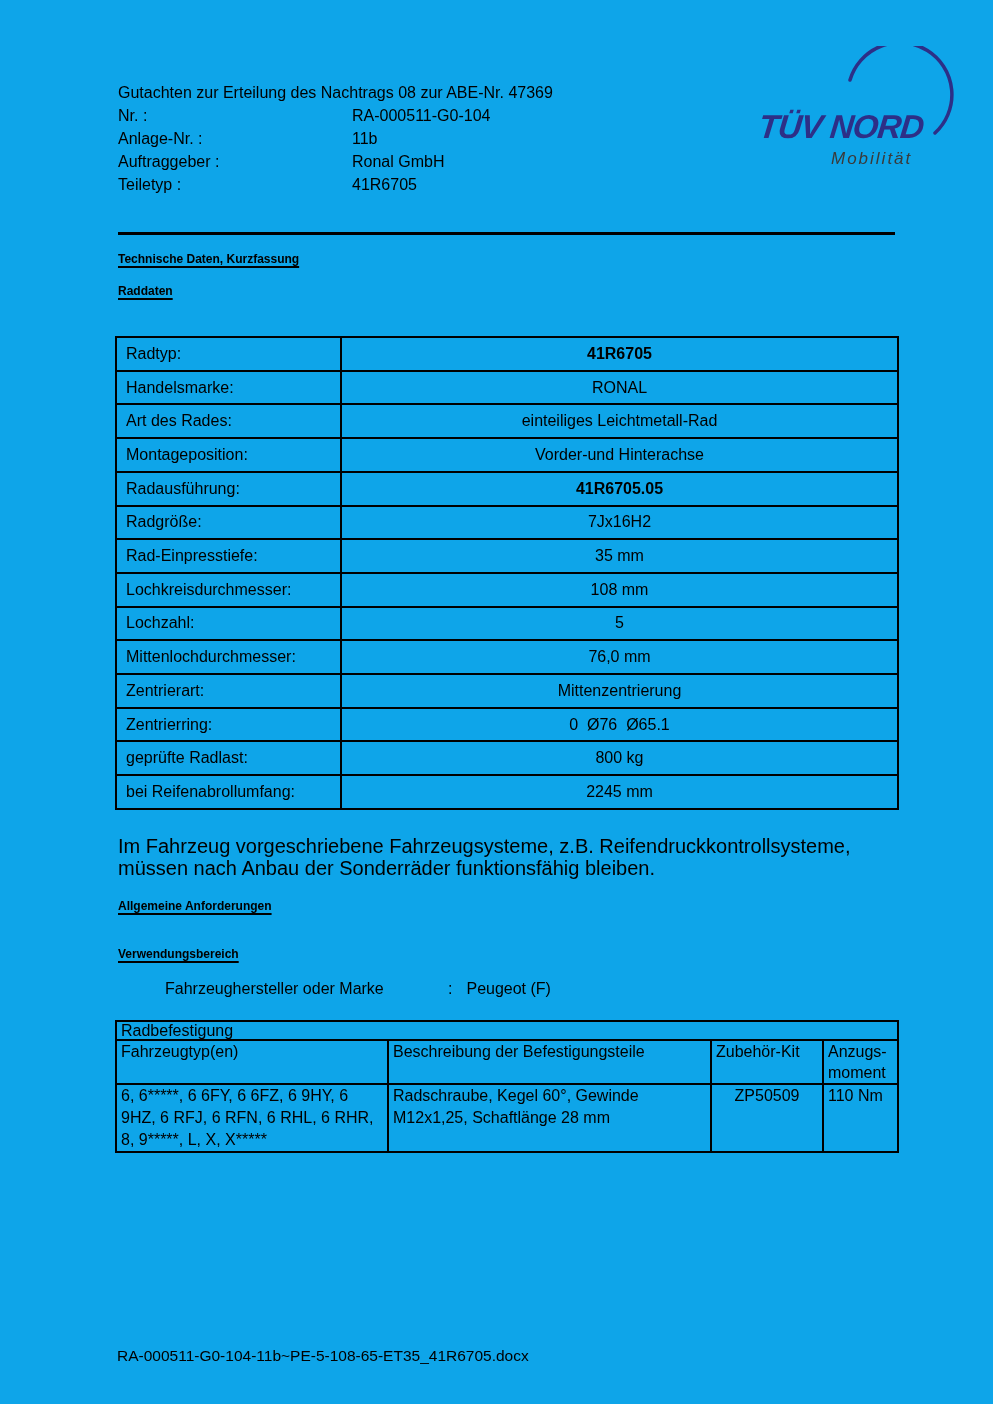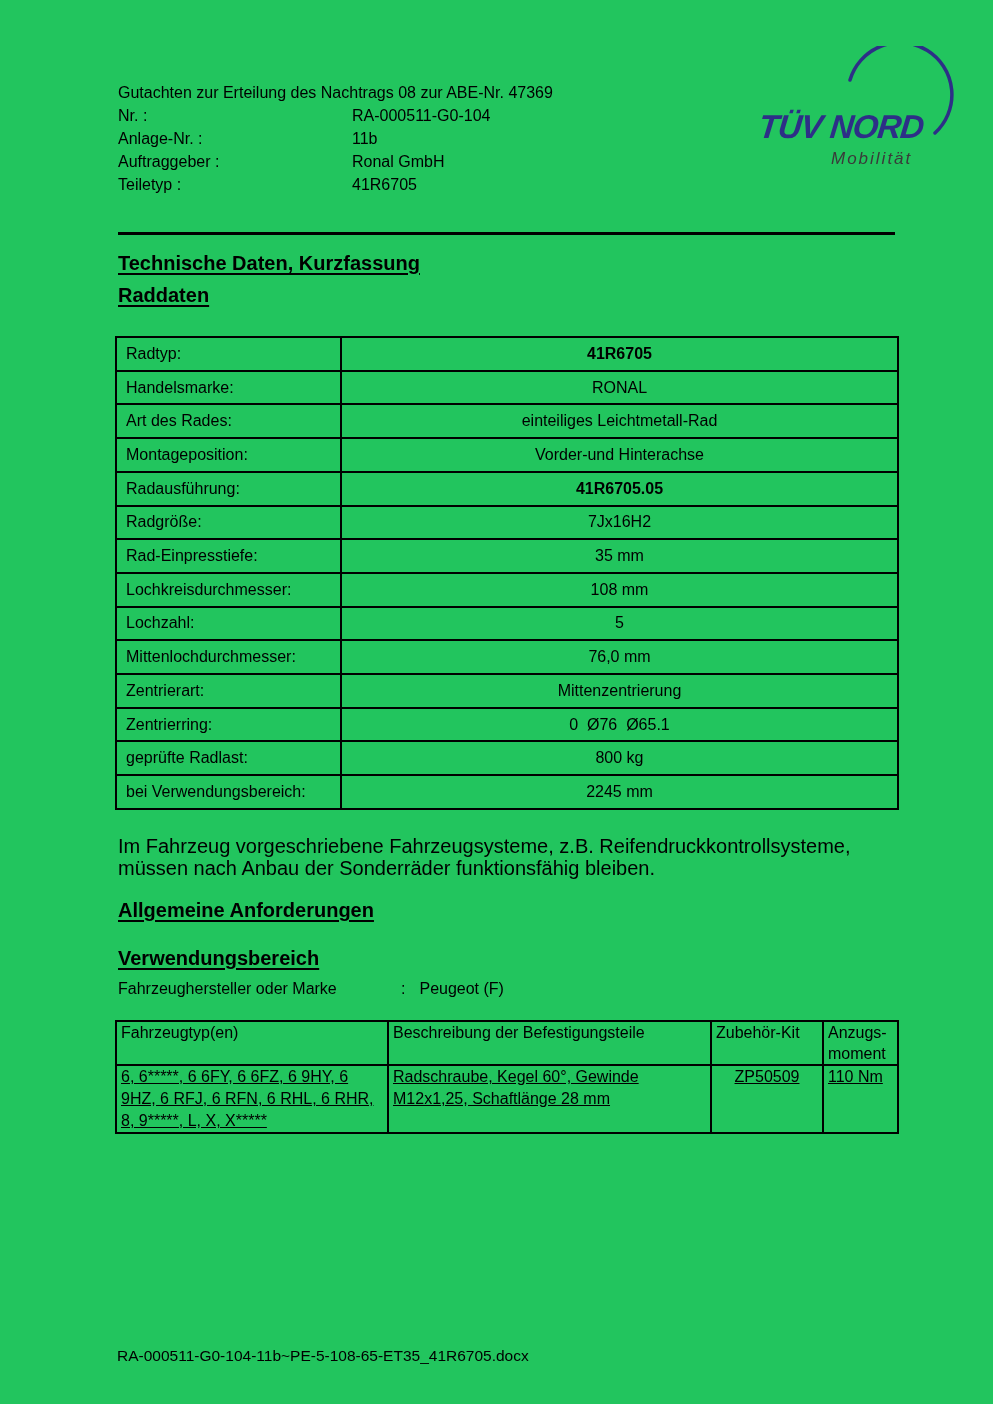--- a/index.html
+++ b/index.html
@@ -1,60 +1,60 @@
 <!DOCTYPE html>
 <html><head>
 <meta charset="utf-8">
 <style>
   html,body{margin:0;padding:0;background:#fff;}
   .page{
-    position:relative;width:993px;height:1404px;background:#22c55e;
+    position:relative;width:993px;height:1404px;background:#0ea5e9;
     font-family:"Liberation Sans",sans-serif;color:#000;overflow:hidden;
   }
   
   .hdr{position:absolute;left:118px;top:81px;font-size:16px;line-height:23px;white-space:nowrap;}
   .hlabel{display:inline-block;width:234px;}
   
   .logo{position:absolute;left:735px;top:46px;width:235px;height:130px;}
   .logo svg{position:absolute;left:0;top:0;}
   .brand{
     position:absolute;left:24px;top:62px;font-size:33px;font-weight:bold;font-style:italic;
     letter-spacing:-1px;transform:skewX(-6deg);white-space:nowrap;
   }
   .subtitle{
     position:absolute;left:96px;top:103px;font-size:17px;font-style:italic;
     letter-spacing:2px;color:#3a3a3a;white-space:nowrap;
   }
   .rule{position:absolute;left:118px;top:232px;width:777px;height:3px;background:#000;}
   .heading{
-    position:absolute;left:118px;font-size:20px;font-weight:bold;
+    position:absolute;left:118px;font-size:12px;font-weight:bold;
     text-decoration:underline;text-decoration-thickness:1.5px;text-underline-offset:3px;
     white-space:nowrap;
   }
   .h-tech{top:252px;}
   .h-raddaten{top:284px;}
   .h-allgemein{top:851px;margin-top:48px;}
   .h-verwendung{top:947px;}
   .para{position:absolute;left:118px;top:835px;width:778px;font-size:20px;line-height:22px;}
   .marke{position:absolute;left:118px;top:980px;font-size:16px;white-space:nowrap;}
-  .marke .mlabel{display:inline-block;width:283px;}
+  .marke .mlabel{display:inline-block;width:283px;margin-left:47px;}
   .marke .colon{display:inline-block;margin-right:14px;}
   
   table{border-collapse:collapse;table-layout:fixed;}
   .t1{position:absolute;left:115px;top:336px;width:782px;height:474px;font-size:16px;}
   .t1 td{border:2px solid #000;padding:0;}
   .t1 td.lbl{padding-left:9px;text-align:left;}
   .t1 td.val{text-align:center;}
   .t1 td.val.b{font-weight:bold;}
   
   .t2{position:absolute;left:115px;top:1020px;width:782px;font-size:16px;}
   .t2 td,.t2 th{border:2px solid #000;padding:0 4px;text-align:left;font-weight:normal;vertical-align:top;}
   .t2 tr.cap td{height:17px;line-height:17px;}
   .t2 tr.hd th{height:40px;line-height:21px;}
-  .t2 tr.dat td{height:61px;line-height:22px;text-decoration:underline;}
+  .t2 tr.dat td{height:61px;line-height:22px;}
   .t2 td.center{text-align:center;}
   .footer{position:absolute;left:117px;top:1347px;font-size:15.5px;}
 </style>
 </head>
 <body>
 
 <div class="page">
 
   <div class="hdr">
     <div>Gutachten zur Erteilung des Nachtrags 08 zur ABE-Nr. 47369</div>
@@ -137,21 +137,21 @@
         </tr>
         <tr>
           <td class="lbl">Zentrierring:</td>
           <td class="val">0 &nbsp;Ø76 &nbsp;Ø65.1</td>
         </tr>
         <tr>
           <td class="lbl">geprüfte Radlast:</td>
           <td class="val">800 kg</td>
         </tr>
         <tr>
-          <td class="lbl">bei Verwendungsbereich:</td>
+          <td class="lbl">bei Reifenabrollumfang:</td>
           <td class="val">2245 mm</td>
         </tr>
       </tbody>
   </table>
 
   <div class="heading h-allgemein">Allgemeine Anforderungen</div>
   <div class="para">Im Fahrzeug vorgeschriebene Fahrzeugsysteme, z.B. Reifendruckkontrollsysteme, müssen nach Anbau der Sonderräder funktionsfähig bleiben.</div>
 
   <div class="heading h-verwendung">Verwendungsbereich</div>
   <div class="marke">
@@ -159,20 +159,23 @@
   </div>
 
   <table class="t2">
     <colgroup>
         <col style="width:272px">
         <col style="width:323px">
         <col style="width:112px">
         <col style="width:75px">
       </colgroup>
     <tbody>
+        <tr class="cap">
+      <td colspan="4">Radbefestigung</td>
+    </tr>
     <tr class="hd">
       <th>Fahrzeugtyp(en)</th>
       <th>Beschreibung der Befestigungsteile</th>
       <th>Zubehör-Kit</th>
       <th>Anzugs-moment</th>
     </tr>
     <tr class="dat">
       <td>6, 6*****, 6 6FY, 6 6FZ, 6 9HY, 6 9HZ, 6 RFJ, 6 RFN, 6 RHL, 6 RHR, 8, 9*****, L, X, X*****</td>
       <td>Radschraube, Kegel 60°, Gewinde M12x1,25, Schaftlänge 28 mm</td>
       <td class="center">ZP50509</td>

